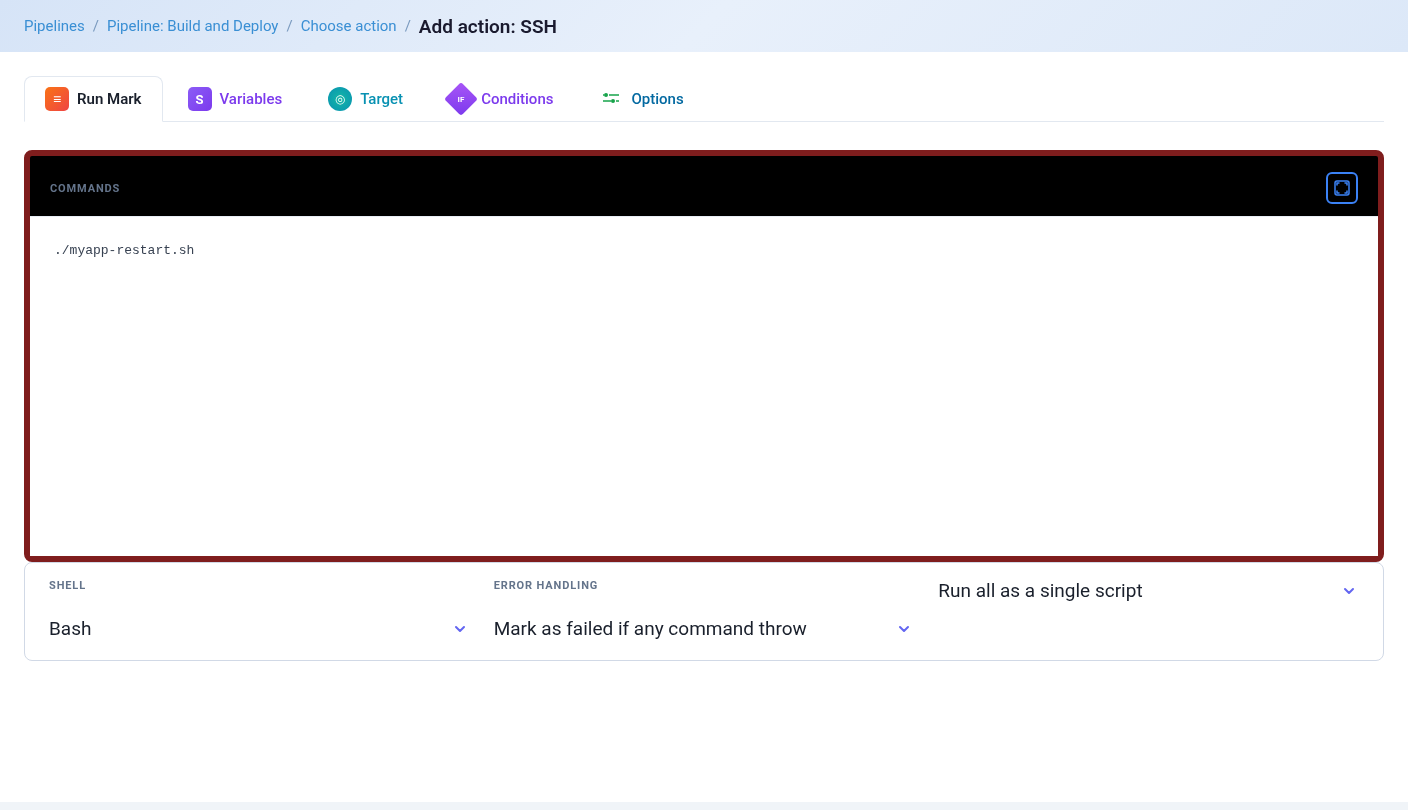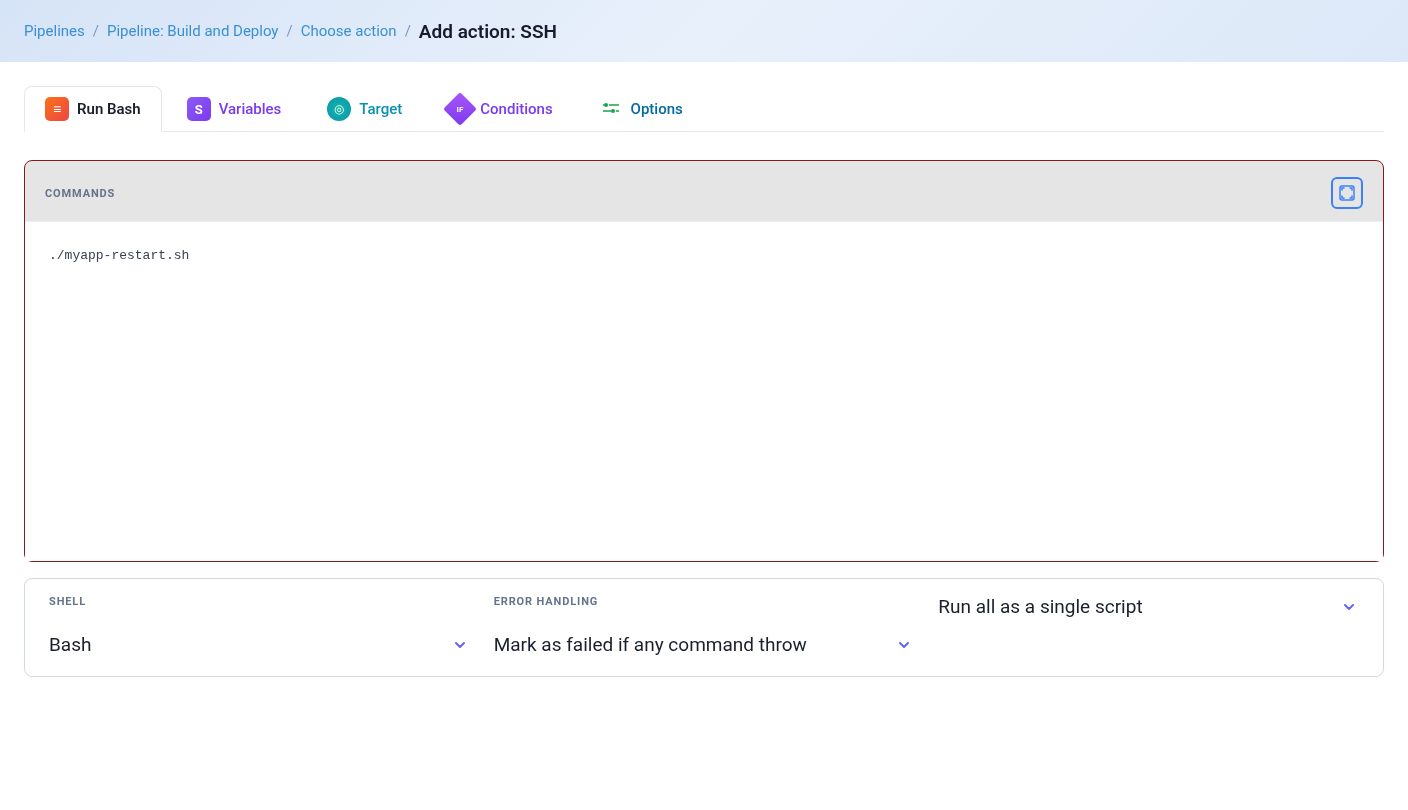--- a/index.html
+++ b/index.html
@@ -7,21 +7,21 @@
     body {
       font-family: -apple-system, BlinkMacSystemFont, 'Segoe UI', Roboto, sans-serif;
       background: #f0f4f8;
       min-height: 810px;
     }
 
     
     .breadcrumb-bar {
       background: linear-gradient(135deg, #d6e4f7 0%, #e8f0fb 50%, #dce8f8 100%);
       padding: 16px 24px;
-      height: 62px;
+      height: 52px;
       display: flex;
       align-items: center;
       gap: 8px;
     }
 
     .breadcrumb-item {
       font-size: 15px;
       color: #3a8fd4;
       cursor: pointer;
     }
@@ -162,24 +162,23 @@
       transform: rotate(-45deg);
     }
 
     .tab-label-target { color: #0891b2; }
     .tab-label-variables { color: #7c3aed; }
     .tab-label-conditions { color: #7c3aed; }
     .tab-label-options { color: #0369a1; }
 
     
     .section-card {
-      border: 1px solid #7f1d1d;
+      border: 6px solid #7f1d1d;
       border-radius: 8px;
-      background: #e5e5e5;
-      margin-bottom: 16px;
+      background: #000000;
     }
 
     .section-header {
       padding: 16px 20px 12px;
       display: flex;
       align-items: center;
       justify-content: space-between;
     }
 
     .section-label {
@@ -301,21 +300,21 @@
 </div>
 
 <div class="main-content">
 
   <div class="tabs-container">
 
     <div class="tab active">
       <div class="tab-icon">
         <div class="icon-run-cmds"></div>
       </div>
-      <span>Run Bash</span>
+      <span>Run Mark</span>
     </div>
 
     <div class="tab">
       <div class="tab-icon">
         <div class="icon-variables"></div>
       </div>
       <span class="tab-label-variables">Variables</span>
     </div>
 
     <div class="tab">

